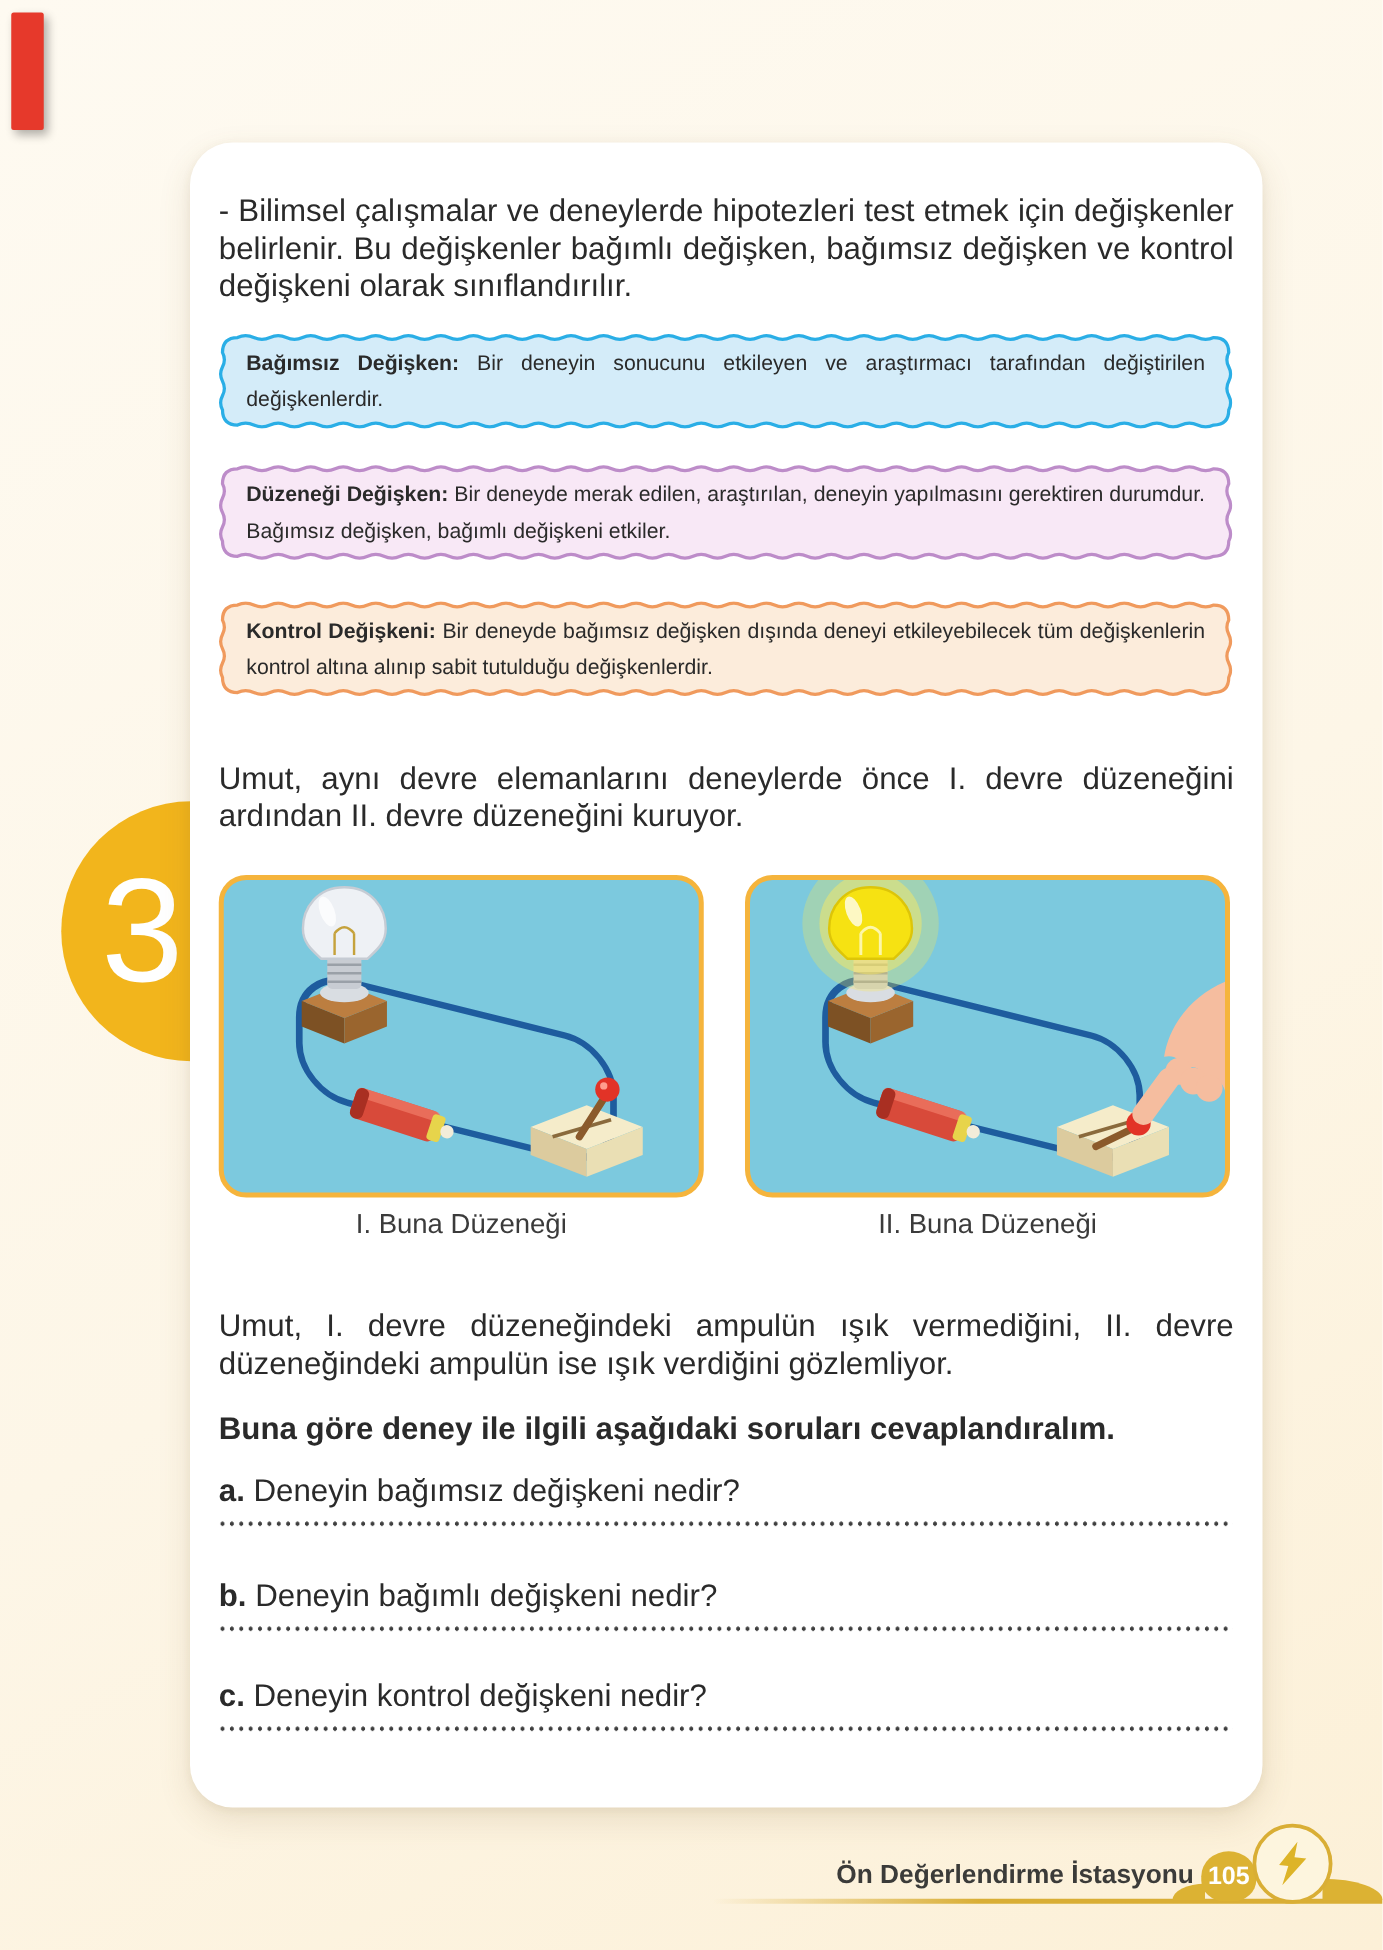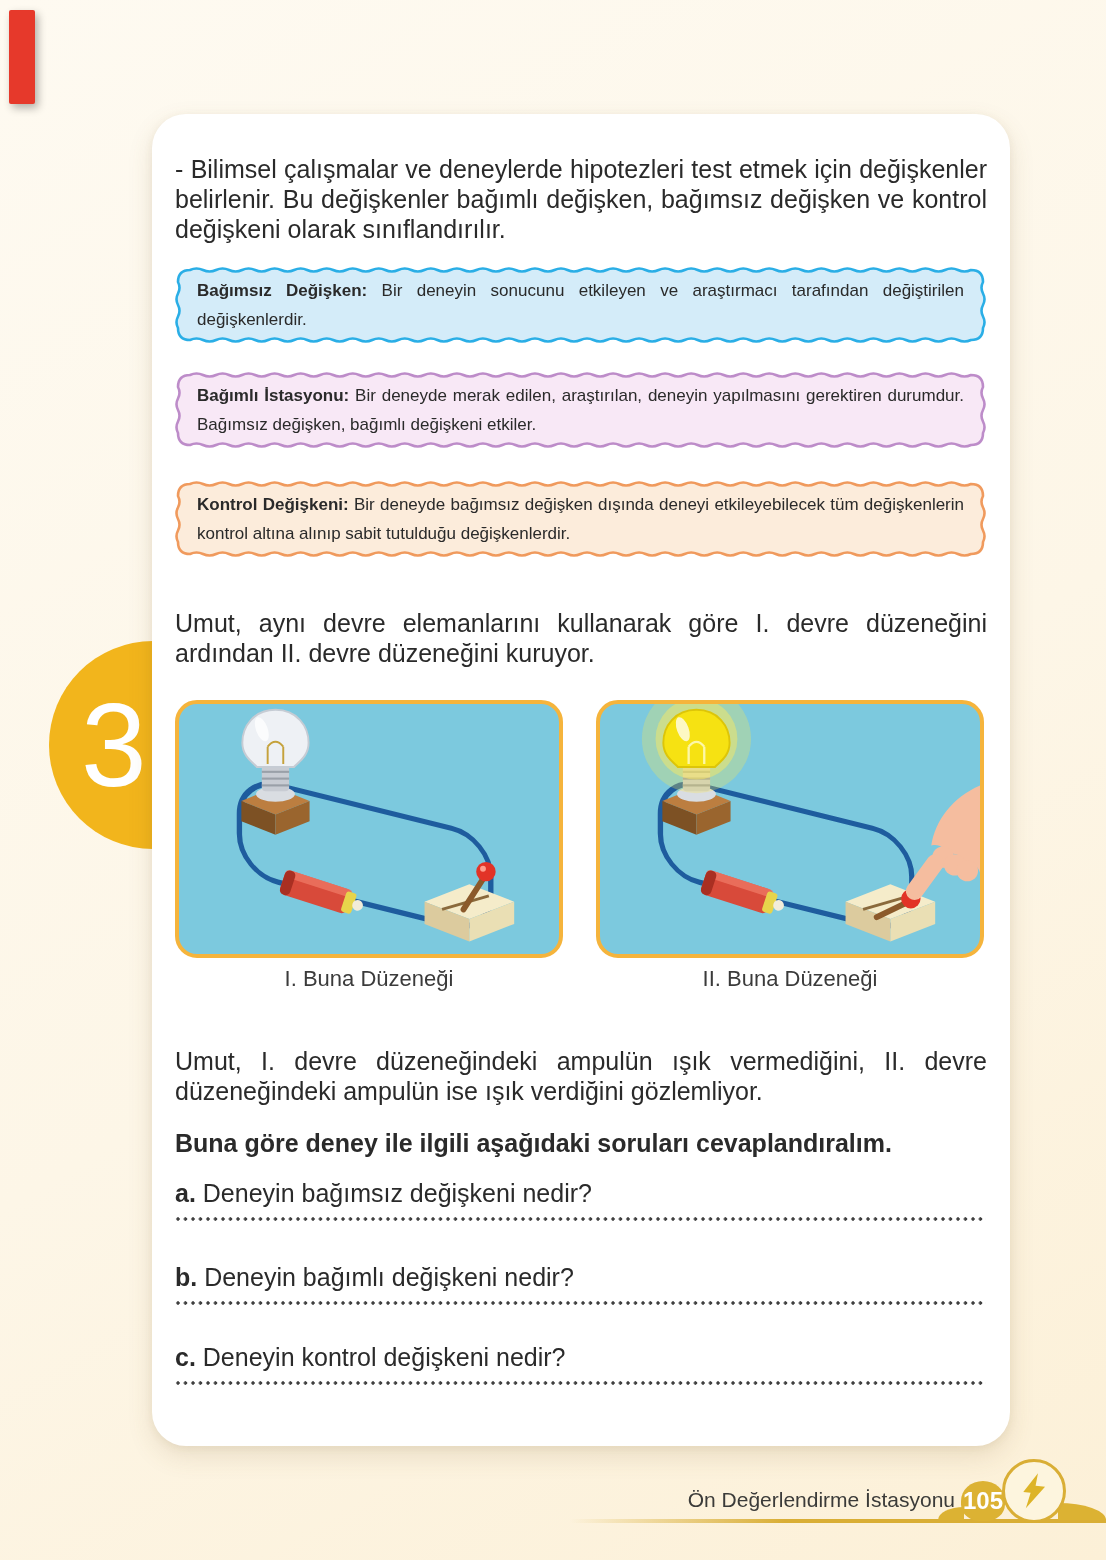--- a/index.html
+++ b/index.html
@@ -53,28 +53,28 @@
   .fig.bulb-off .glow{display:none;}
   .fig.bulb-off .glass{fill:#eef1f5;stroke:#c6ccd4;stroke-width:2;}
   .fig.bulb-on  .glass{fill:#f6e212;stroke:#ddc508;stroke-width:2;}
   .fig.bulb-off .filament{stroke:#c5a23c;stroke-width:2;}
   .fig.bulb-on  .filament{stroke:#fdf7a8;stroke-width:2.4;}
   .fig.hand-no .hand{display:none;}
   
   .footer-rule{left:570px;top:1519px;width:536px;height:4px;z-index:2;
     background:linear-gradient(to right,rgba(217,174,53,0),#d9ae35 40%,#d9ae35);}
   .footer-label{left:500px;top:1488px;width:455px;text-align:right;
-    font-size:21px;color:#3b3b39;}
+    font-size:21px;color:#3b3b39;font-weight:bold;}
   .swoosh-l{left:938px;top:1507px;width:26px;height:13px;background:#dcb233;
     border-radius:100% 0 0 0;z-index:2;}
   .swoosh-r{left:1058px;top:1503px;width:48px;height:17px;background:#dcb233;
     border-radius:0 100% 0 0;z-index:2;}
   .page-badge{left:961px;top:1481px;width:44px;height:40px;background:#dcb233;
     border-radius:50% 50% 42% 42%;z-index:3;display:flex;align-items:center;justify-content:center;}
-  .page-badge span{color:#ffffff;font-weight:bold;font-size:24px;}
+  .page-badge span{color:#ffffff;font-weight:bold;font-size:20px;}
   .bolt-circle{left:1002px;top:1459px;width:64px;height:64px;border-radius:50%;
     background:#fdf5de;border:3px solid #d9ae35;box-sizing:border-box;z-index:4;
     display:flex;align-items:center;justify-content:center;}
 </style>
 </head>
 <body>
 
 <div class="abs red-tab"></div>
 
 <div class="abs unit-circle">
@@ -91,31 +91,31 @@
       <svg class="wave" viewBox="0 0 811 76">
         <path d="M 15 3 Q 21.508333333333333 0 28.016666666666666 3 Q 34.525 6 41.03333333333333 3 Q 47.541666666666664 0 54.05 3 Q 60.55833333333334 6 67.06666666666668 3 Q 73.575 0 80.08333333333333 3 Q 86.59166666666668 6 93.10000000000001 3 Q 99.60833333333335 0 106.11666666666667 3 Q 112.62500000000001 6 119.13333333333334 3 Q 125.64166666666668 0 132.15 3 Q 138.65833333333333 6 145.16666666666669 3 Q 151.675 0 158.18333333333337 3 Q 164.69166666666666 6 171.20000000000002 3 Q 177.70833333333334 0 184.2166666666667 3 Q 190.725 6 197.23333333333335 3 Q 203.74166666666667 0 210.25000000000003 3 Q 216.75833333333333 6 223.26666666666668 3 Q 229.775 0 236.28333333333336 3 Q 242.79166666666669 6 249.30000000000004 3 Q 255.80833333333334 0 262.31666666666666 3 Q 268.82500000000005 6 275.33333333333337 3 Q 281.8416666666667 0 288.35 3 Q 294.85833333333335 6 301.3666666666667 3 Q 307.875 0 314.3833333333333 3 Q 320.89166666666665 6 327.4 3 Q 333.90833333333336 0 340.4166666666667 3 Q 346.925 6 353.43333333333334 3 Q 359.94166666666666 0 366.45 3 Q 372.95833333333337 6 379.4666666666667 3 Q 385.975 0 392.48333333333335 3 Q 398.9916666666667 6 405.5 3 Q 412.0083333333333 0 418.51666666666665 3 Q 425.02500000000003 6 431.53333333333336 3 Q 438.0416666666667 0 444.55 3 Q 451.05833333333334 6 457.56666666666666 3 Q 464.07500000000005 0 470.58333333333337 3 Q 477.0916666666667 6 483.6 3 Q 490.10833333333335 0 496.6166666666667 3 Q 503.125 6 509.6333333333333 3 Q 516.1416666666668 0 522.6500000000001 3 Q 529.1583333333334 6 535.6666666666667 3 Q 542.1750000000001 0 548.6833333333334 3 Q 555.1916666666667 6 561.7 3 Q 568.2083333333334 0 574.7166666666667 3 Q 581.225 6 587.7333333333333 3 Q 594.2416666666667 0 600.75 3 Q 607.2583333333333 6 613.7666666666667 3 Q 620.275 0 626.7833333333333 3 Q 633.2916666666667 6 639.8000000000001 3 Q 646.3083333333334 0 652.8166666666667 3 Q 659.325 6 665.8333333333334 3 Q 672.3416666666667 0 678.85 3 Q 685.3583333333333 6 691.8666666666667 3 Q 698.375 0 704.8833333333333 3 Q 711.3916666666667 6 717.9 3 Q 724.4083333333334 0 730.9166666666667 3 Q 737.4250000000001 6 743.9333333333334 3 Q 750.4416666666667 0 756.95 3 Q 763.4583333333334 6 769.9666666666667 3 Q 776.475 0 782.9833333333333 3 Q 789.4916666666667 6 796 3 Q 808 3 808 15 Q 805 20.75 808 26.5 Q 811 32.25 808 38 Q 805 43.75 808 49.5 Q 811 55.25 808 61 Q 808 73 796 73 Q 789.4916666666667 76 782.9833333333333 73 Q 776.475 70 769.9666666666667 73 Q 763.4583333333334 76 756.95 73 Q 750.4416666666667 70 743.9333333333334 73 Q 737.4250000000001 76 730.9166666666667 73 Q 724.4083333333334 70 717.9000000000001 73 Q 711.3916666666667 76 704.8833333333333 73 Q 698.375 70 691.8666666666667 73 Q 685.3583333333333 76 678.85 73 Q 672.3416666666667 70 665.8333333333334 73 Q 659.325 76 652.8166666666667 73 Q 646.3083333333334 70 639.8000000000001 73 Q 633.2916666666667 76 626.7833333333334 73 Q 620.275 70 613.7666666666667 73 Q 607.2583333333333 76 600.75 73 Q 594.2416666666667 70 587.7333333333333 73 Q 581.225 76 574.7166666666667 73 Q 568.2083333333334 70 561.7 73 Q 555.1916666666667 76 548.6833333333334 73 Q 542.1750000000001 70 535.6666666666667 73 Q 529.1583333333334 76 522.6500000000001 73 Q 516.1416666666668 70 509.6333333333334 73 Q 503.125 76 496.6166666666667 73 Q 490.10833333333335 70 483.6 73 Q 477.0916666666667 76 470.58333333333337 73 Q 464.07500000000005 70 457.5666666666667 73 Q 451.05833333333334 76 444.55 73 Q 438.0416666666667 70 431.53333333333336 73 Q 425.02500000000003 76 418.5166666666667 73 Q 412.0083333333333 70 405.5 73 Q 398.9916666666667 76 392.48333333333335 73 Q 385.975 70 379.4666666666667 73 Q 372.95833333333337 76 366.45000000000005 73 Q 359.94166666666666 70 353.43333333333334 73 Q 346.925 76 340.4166666666667 73 Q 333.90833333333336 70 327.40000000000003 73 Q 320.89166666666665 76 314.3833333333333 73 Q 307.875 70 301.3666666666667 73 Q 294.85833333333335 76 288.35 73 Q 281.8416666666667 70 275.33333333333337 73 Q 268.82500000000005 76 262.3166666666667 73 Q 255.80833333333334 70 249.3 73 Q 242.79166666666669 76 236.28333333333336 73 Q 229.775 70 223.26666666666668 73 Q 216.75833333333333 76 210.25 73 Q 203.74166666666667 70 197.23333333333335 73 Q 190.725 76 184.21666666666667 73 Q 177.70833333333334 70 171.20000000000002 73 Q 164.69166666666666 76 158.18333333333334 73 Q 151.675 70 145.16666666666669 73 Q 138.65833333333333 76 132.15 73 Q 125.64166666666668 70 119.13333333333334 73 Q 112.62500000000001 76 106.11666666666667 73 Q 99.60833333333335 70 93.10000000000001 73 Q 86.59166666666668 76 80.08333333333334 73 Q 73.575 70 67.06666666666666 73 Q 60.55833333333334 76 54.050000000000004 73 Q 47.541666666666664 70 41.03333333333333 73 Q 34.525 76 28.016666666666666 73 Q 21.508333333333333 70 15 73 Q 3 73 3 61 Q 0 55.25 3 49.5 Q 6 43.75 3 38 Q 0 32.25 3 26.5 Q 6 20.75 3 15 Q 3 3 15 3 Z" fill="#d4ecf9" stroke="#2aaee6" stroke-width="2.6"></path>
       </svg>
     <p><b>Bağımsız Değişken:</b><span> Bir deneyin sonucunu etkileyen ve araştırmacı tarafından değiştirilen değişkenlerdir.</span></p>
   </div>
 
   <div class="abs wavebox box-dependent">
       <svg class="wave" viewBox="0 0 811 76">
         <path d="M 15 3 Q 21.508333333333333 0 28.016666666666666 3 Q 34.525 6 41.03333333333333 3 Q 47.541666666666664 0 54.05 3 Q 60.55833333333334 6 67.06666666666668 3 Q 73.575 0 80.08333333333333 3 Q 86.59166666666668 6 93.10000000000001 3 Q 99.60833333333335 0 106.11666666666667 3 Q 112.62500000000001 6 119.13333333333334 3 Q 125.64166666666668 0 132.15 3 Q 138.65833333333333 6 145.16666666666669 3 Q 151.675 0 158.18333333333337 3 Q 164.69166666666666 6 171.20000000000002 3 Q 177.70833333333334 0 184.2166666666667 3 Q 190.725 6 197.23333333333335 3 Q 203.74166666666667 0 210.25000000000003 3 Q 216.75833333333333 6 223.26666666666668 3 Q 229.775 0 236.28333333333336 3 Q 242.79166666666669 6 249.30000000000004 3 Q 255.80833333333334 0 262.31666666666666 3 Q 268.82500000000005 6 275.33333333333337 3 Q 281.8416666666667 0 288.35 3 Q 294.85833333333335 6 301.3666666666667 3 Q 307.875 0 314.3833333333333 3 Q 320.89166666666665 6 327.4 3 Q 333.90833333333336 0 340.4166666666667 3 Q 346.925 6 353.43333333333334 3 Q 359.94166666666666 0 366.45 3 Q 372.95833333333337 6 379.4666666666667 3 Q 385.975 0 392.48333333333335 3 Q 398.9916666666667 6 405.5 3 Q 412.0083333333333 0 418.51666666666665 3 Q 425.02500000000003 6 431.53333333333336 3 Q 438.0416666666667 0 444.55 3 Q 451.05833333333334 6 457.56666666666666 3 Q 464.07500000000005 0 470.58333333333337 3 Q 477.0916666666667 6 483.6 3 Q 490.10833333333335 0 496.6166666666667 3 Q 503.125 6 509.6333333333333 3 Q 516.1416666666668 0 522.6500000000001 3 Q 529.1583333333334 6 535.6666666666667 3 Q 542.1750000000001 0 548.6833333333334 3 Q 555.1916666666667 6 561.7 3 Q 568.2083333333334 0 574.7166666666667 3 Q 581.225 6 587.7333333333333 3 Q 594.2416666666667 0 600.75 3 Q 607.2583333333333 6 613.7666666666667 3 Q 620.275 0 626.7833333333333 3 Q 633.2916666666667 6 639.8000000000001 3 Q 646.3083333333334 0 652.8166666666667 3 Q 659.325 6 665.8333333333334 3 Q 672.3416666666667 0 678.85 3 Q 685.3583333333333 6 691.8666666666667 3 Q 698.375 0 704.8833333333333 3 Q 711.3916666666667 6 717.9 3 Q 724.4083333333334 0 730.9166666666667 3 Q 737.4250000000001 6 743.9333333333334 3 Q 750.4416666666667 0 756.95 3 Q 763.4583333333334 6 769.9666666666667 3 Q 776.475 0 782.9833333333333 3 Q 789.4916666666667 6 796 3 Q 808 3 808 15 Q 805 20.75 808 26.5 Q 811 32.25 808 38 Q 805 43.75 808 49.5 Q 811 55.25 808 61 Q 808 73 796 73 Q 789.4916666666667 76 782.9833333333333 73 Q 776.475 70 769.9666666666667 73 Q 763.4583333333334 76 756.95 73 Q 750.4416666666667 70 743.9333333333334 73 Q 737.4250000000001 76 730.9166666666667 73 Q 724.4083333333334 70 717.9000000000001 73 Q 711.3916666666667 76 704.8833333333333 73 Q 698.375 70 691.8666666666667 73 Q 685.3583333333333 76 678.85 73 Q 672.3416666666667 70 665.8333333333334 73 Q 659.325 76 652.8166666666667 73 Q 646.3083333333334 70 639.8000000000001 73 Q 633.2916666666667 76 626.7833333333334 73 Q 620.275 70 613.7666666666667 73 Q 607.2583333333333 76 600.75 73 Q 594.2416666666667 70 587.7333333333333 73 Q 581.225 76 574.7166666666667 73 Q 568.2083333333334 70 561.7 73 Q 555.1916666666667 76 548.6833333333334 73 Q 542.1750000000001 70 535.6666666666667 73 Q 529.1583333333334 76 522.6500000000001 73 Q 516.1416666666668 70 509.6333333333334 73 Q 503.125 76 496.6166666666667 73 Q 490.10833333333335 70 483.6 73 Q 477.0916666666667 76 470.58333333333337 73 Q 464.07500000000005 70 457.5666666666667 73 Q 451.05833333333334 76 444.55 73 Q 438.0416666666667 70 431.53333333333336 73 Q 425.02500000000003 76 418.5166666666667 73 Q 412.0083333333333 70 405.5 73 Q 398.9916666666667 76 392.48333333333335 73 Q 385.975 70 379.4666666666667 73 Q 372.95833333333337 76 366.45000000000005 73 Q 359.94166666666666 70 353.43333333333334 73 Q 346.925 76 340.4166666666667 73 Q 333.90833333333336 70 327.40000000000003 73 Q 320.89166666666665 76 314.3833333333333 73 Q 307.875 70 301.3666666666667 73 Q 294.85833333333335 76 288.35 73 Q 281.8416666666667 70 275.33333333333337 73 Q 268.82500000000005 76 262.3166666666667 73 Q 255.80833333333334 70 249.3 73 Q 242.79166666666669 76 236.28333333333336 73 Q 229.775 70 223.26666666666668 73 Q 216.75833333333333 76 210.25 73 Q 203.74166666666667 70 197.23333333333335 73 Q 190.725 76 184.21666666666667 73 Q 177.70833333333334 70 171.20000000000002 73 Q 164.69166666666666 76 158.18333333333334 73 Q 151.675 70 145.16666666666669 73 Q 138.65833333333333 76 132.15 73 Q 125.64166666666668 70 119.13333333333334 73 Q 112.62500000000001 76 106.11666666666667 73 Q 99.60833333333335 70 93.10000000000001 73 Q 86.59166666666668 76 80.08333333333334 73 Q 73.575 70 67.06666666666666 73 Q 60.55833333333334 76 54.050000000000004 73 Q 47.541666666666664 70 41.03333333333333 73 Q 34.525 76 28.016666666666666 73 Q 21.508333333333333 70 15 73 Q 3 73 3 61 Q 0 55.25 3 49.5 Q 6 43.75 3 38 Q 0 32.25 3 26.5 Q 6 20.75 3 15 Q 3 3 15 3 Z" fill="#f8e8f6" stroke="#bd8cc9" stroke-width="2.6"></path>
       </svg>
-    <p><b>Bağımlı İstasyonu:</b><span> Bir deneyde merak edilen, araştırılan, deneyin yapılmasını gerektiren durumdur. Bağımsız değişken, bağımlı değişkeni etkiler.</span></p>
+    <p><b>Düzeneği Değişken:</b><span> Bir deneyde merak edilen, araştırılan, deneyin yapılmasını gerektiren durumdur. Bağımsız değişken, bağımlı değişkeni etkiler.</span></p>
   </div>
 
   <div class="abs wavebox box-control">
       <svg class="wave" viewBox="0 0 811 76">
         <path d="M 15 3 Q 21.508333333333333 0 28.016666666666666 3 Q 34.525 6 41.03333333333333 3 Q 47.541666666666664 0 54.05 3 Q 60.55833333333334 6 67.06666666666668 3 Q 73.575 0 80.08333333333333 3 Q 86.59166666666668 6 93.10000000000001 3 Q 99.60833333333335 0 106.11666666666667 3 Q 112.62500000000001 6 119.13333333333334 3 Q 125.64166666666668 0 132.15 3 Q 138.65833333333333 6 145.16666666666669 3 Q 151.675 0 158.18333333333337 3 Q 164.69166666666666 6 171.20000000000002 3 Q 177.70833333333334 0 184.2166666666667 3 Q 190.725 6 197.23333333333335 3 Q 203.74166666666667 0 210.25000000000003 3 Q 216.75833333333333 6 223.26666666666668 3 Q 229.775 0 236.28333333333336 3 Q 242.79166666666669 6 249.30000000000004 3 Q 255.80833333333334 0 262.31666666666666 3 Q 268.82500000000005 6 275.33333333333337 3 Q 281.8416666666667 0 288.35 3 Q 294.85833333333335 6 301.3666666666667 3 Q 307.875 0 314.3833333333333 3 Q 320.89166666666665 6 327.4 3 Q 333.90833333333336 0 340.4166666666667 3 Q 346.925 6 353.43333333333334 3 Q 359.94166666666666 0 366.45 3 Q 372.95833333333337 6 379.4666666666667 3 Q 385.975 0 392.48333333333335 3 Q 398.9916666666667 6 405.5 3 Q 412.0083333333333 0 418.51666666666665 3 Q 425.02500000000003 6 431.53333333333336 3 Q 438.0416666666667 0 444.55 3 Q 451.05833333333334 6 457.56666666666666 3 Q 464.07500000000005 0 470.58333333333337 3 Q 477.0916666666667 6 483.6 3 Q 490.10833333333335 0 496.6166666666667 3 Q 503.125 6 509.6333333333333 3 Q 516.1416666666668 0 522.6500000000001 3 Q 529.1583333333334 6 535.6666666666667 3 Q 542.1750000000001 0 548.6833333333334 3 Q 555.1916666666667 6 561.7 3 Q 568.2083333333334 0 574.7166666666667 3 Q 581.225 6 587.7333333333333 3 Q 594.2416666666667 0 600.75 3 Q 607.2583333333333 6 613.7666666666667 3 Q 620.275 0 626.7833333333333 3 Q 633.2916666666667 6 639.8000000000001 3 Q 646.3083333333334 0 652.8166666666667 3 Q 659.325 6 665.8333333333334 3 Q 672.3416666666667 0 678.85 3 Q 685.3583333333333 6 691.8666666666667 3 Q 698.375 0 704.8833333333333 3 Q 711.3916666666667 6 717.9 3 Q 724.4083333333334 0 730.9166666666667 3 Q 737.4250000000001 6 743.9333333333334 3 Q 750.4416666666667 0 756.95 3 Q 763.4583333333334 6 769.9666666666667 3 Q 776.475 0 782.9833333333333 3 Q 789.4916666666667 6 796 3 Q 808 3 808 15 Q 805 20.75 808 26.5 Q 811 32.25 808 38 Q 805 43.75 808 49.5 Q 811 55.25 808 61 Q 808 73 796 73 Q 789.4916666666667 76 782.9833333333333 73 Q 776.475 70 769.9666666666667 73 Q 763.4583333333334 76 756.95 73 Q 750.4416666666667 70 743.9333333333334 73 Q 737.4250000000001 76 730.9166666666667 73 Q 724.4083333333334 70 717.9000000000001 73 Q 711.3916666666667 76 704.8833333333333 73 Q 698.375 70 691.8666666666667 73 Q 685.3583333333333 76 678.85 73 Q 672.3416666666667 70 665.8333333333334 73 Q 659.325 76 652.8166666666667 73 Q 646.3083333333334 70 639.8000000000001 73 Q 633.2916666666667 76 626.7833333333334 73 Q 620.275 70 613.7666666666667 73 Q 607.2583333333333 76 600.75 73 Q 594.2416666666667 70 587.7333333333333 73 Q 581.225 76 574.7166666666667 73 Q 568.2083333333334 70 561.7 73 Q 555.1916666666667 76 548.6833333333334 73 Q 542.1750000000001 70 535.6666666666667 73 Q 529.1583333333334 76 522.6500000000001 73 Q 516.1416666666668 70 509.6333333333334 73 Q 503.125 76 496.6166666666667 73 Q 490.10833333333335 70 483.6 73 Q 477.0916666666667 76 470.58333333333337 73 Q 464.07500000000005 70 457.5666666666667 73 Q 451.05833333333334 76 444.55 73 Q 438.0416666666667 70 431.53333333333336 73 Q 425.02500000000003 76 418.5166666666667 73 Q 412.0083333333333 70 405.5 73 Q 398.9916666666667 76 392.48333333333335 73 Q 385.975 70 379.4666666666667 73 Q 372.95833333333337 76 366.45000000000005 73 Q 359.94166666666666 70 353.43333333333334 73 Q 346.925 76 340.4166666666667 73 Q 333.90833333333336 70 327.40000000000003 73 Q 320.89166666666665 76 314.3833333333333 73 Q 307.875 70 301.3666666666667 73 Q 294.85833333333335 76 288.35 73 Q 281.8416666666667 70 275.33333333333337 73 Q 268.82500000000005 76 262.3166666666667 73 Q 255.80833333333334 70 249.3 73 Q 242.79166666666669 76 236.28333333333336 73 Q 229.775 70 223.26666666666668 73 Q 216.75833333333333 76 210.25 73 Q 203.74166666666667 70 197.23333333333335 73 Q 190.725 76 184.21666666666667 73 Q 177.70833333333334 70 171.20000000000002 73 Q 164.69166666666666 76 158.18333333333334 73 Q 151.675 70 145.16666666666669 73 Q 138.65833333333333 76 132.15 73 Q 125.64166666666668 70 119.13333333333334 73 Q 112.62500000000001 76 106.11666666666667 73 Q 99.60833333333335 70 93.10000000000001 73 Q 86.59166666666668 76 80.08333333333334 73 Q 73.575 70 67.06666666666666 73 Q 60.55833333333334 76 54.050000000000004 73 Q 47.541666666666664 70 41.03333333333333 73 Q 34.525 76 28.016666666666666 73 Q 21.508333333333333 70 15 73 Q 3 73 3 61 Q 0 55.25 3 49.5 Q 6 43.75 3 38 Q 0 32.25 3 26.5 Q 6 20.75 3 15 Q 3 3 15 3 Z" fill="#fcecdb" stroke="#f09a5d" stroke-width="2.6"></path>
       </svg>
     <p><b>Kontrol Değişkeni:</b><span> Bir deneyde bağımsız değişken dışında deneyi etkileyebilecek tüm değişkenlerin kontrol altına alınıp sabit tutulduğu değişkenlerdir.</span></p>
   </div>
 
-  <p class="abs body-text exp-intro">Umut, aynı devre elemanlarını kullanarak göre I. devre düzeneğini ardından II. devre düzeneğini kuruyor.</p>
+  <p class="abs body-text exp-intro">Umut, aynı devre elemanlarını deneylerde önce I. devre düzeneğini ardından II. devre düzeneğini kuruyor.</p>
 
   <div class="abs fig fig-1 bulb-off switch-open hand-no">
     <svg viewBox="0 0 390 258" preserveAspectRatio="none">
       <g transform="translate(62,74) skewY(14)">
         <rect x="0" y="0" width="258" height="100" rx="40" fill="none" stroke="#1e5c9e" stroke-width="5.5"></rect>
       </g>
       <g transform="translate(150,197) rotate(18)">
         <rect x="-46" y="-13" width="72" height="26" rx="6" fill="#d84a3a"></rect>
         <rect x="-46" y="-13" width="72" height="8" rx="4" fill="#ef7a65" opacity="0.75"></rect>
         <rect x="-46" y="-13" width="11" height="26" rx="5" fill="#a92f22"></rect>

